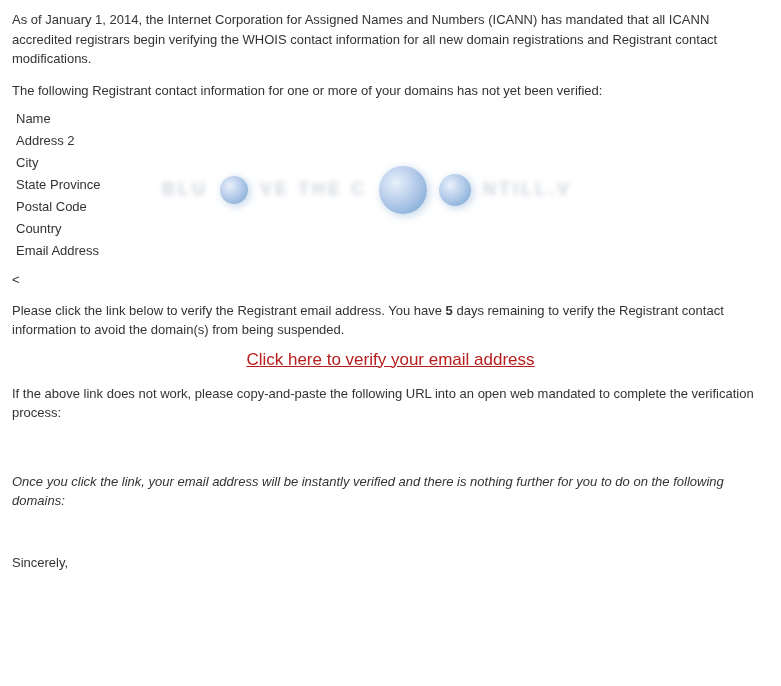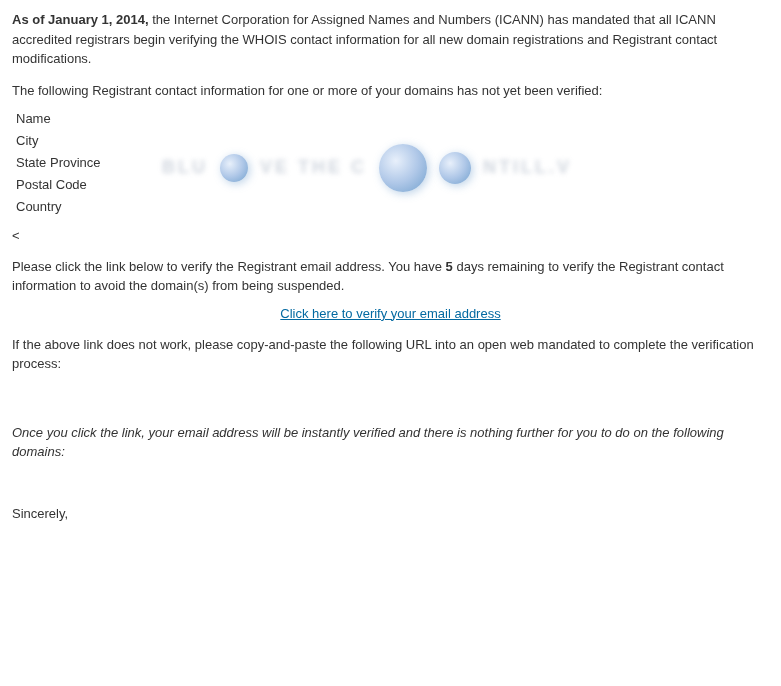--- a/index.html
+++ b/index.html
@@ -16,21 +16,21 @@
       width: 781px;
       min-height: 686px;
     }
     .intro-text {
       font-size: 13px;
       line-height: 1.5;
       margin-bottom: 14px;
       color: #333;
     }
     .intro-text strong {
-      font-weight: bold;
+      font-weight: normal;
     }
     .subtitle {
       font-size: 13px;
       margin-bottom: 10px;
       color: #333;
     }
     .contact-table {
       position: relative;
       margin-bottom: 10px;
       width: 100%;
@@ -88,23 +88,23 @@
       color: #333;
     }
     .verify-text strong {
       font-weight: bold;
     }
     .verify-link-container {
       text-align: center;
       margin: 10px 0 14px 0;
     }
     .verify-link {
-      color: #0369a1;
+      color: #b91c1c;
       text-decoration: underline;
-      font-size: 13px;
+      font-size: 17px;
       cursor: pointer;
     }
     .fallback-text {
       font-size: 13px;
       line-height: 1.5;
       margin-bottom: 14px;
       color: #333;
     }
     .url-placeholder {
       font-size: 13px;
@@ -135,39 +135,45 @@
 </p>
 
 <p class="subtitle">The following Registrant contact information for one or more of your domains has not yet been verified:</p>
 
 <div class="contact-section">
   <div class="contact-table">
     <div class="contact-row">
       <span class="contact-label">Name</span>
     </div>
     <div class="contact-row">
+      <span class="contact-label">Address 2</span>
+    </div>
+    <div class="contact-row">
       <span class="contact-label">City</span>
     </div>
     <div class="contact-row">
       <span class="contact-label">State Province</span>
     </div>
     <div class="contact-row" style="position:relative;">
       <span class="contact-label">Postal Code</span>
 
       <div style="position:absolute; left:150px; top:-30px; display:flex; align-items:center; gap:12px; pointer-events:none;">
         <span class="blurred-text" style="font-size:18px; color:#b0bac8; letter-spacing:3px; filter:blur(2.5px); opacity:0.6; font-weight:bold;">BLU</span>
         <span class="bubble small"></span>
         <span class="blurred-text" style="font-size:18px; color:#b0bac8; letter-spacing:3px; filter:blur(2.5px); opacity:0.6; font-weight:bold;">VE THE C</span>
         <span class="bubble medium"></span>
         <span class="bubble small" style="width:32px;height:32px;"></span>
         <span class="blurred-text" style="font-size:18px; color:#b0bac8; letter-spacing:3px; filter:blur(2.5px); opacity:0.6; font-weight:bold;">NTILL.V</span>
       </div>
     </div>
     <div class="contact-row">
       <span class="contact-label">Country</span>
+    </div>
+    <div class="contact-row">
+      <span class="contact-label">Email Address</span>
     </div>
   </div>
 </div>
 
 <p class="back-link">&lt;</p>
 
 <p class="verify-text">
   Please click the link below to verify the Registrant email address. You have <strong>5</strong> days remaining to verify the Registrant contact information to avoid the domain(s) from being suspended.
 </p>
 

